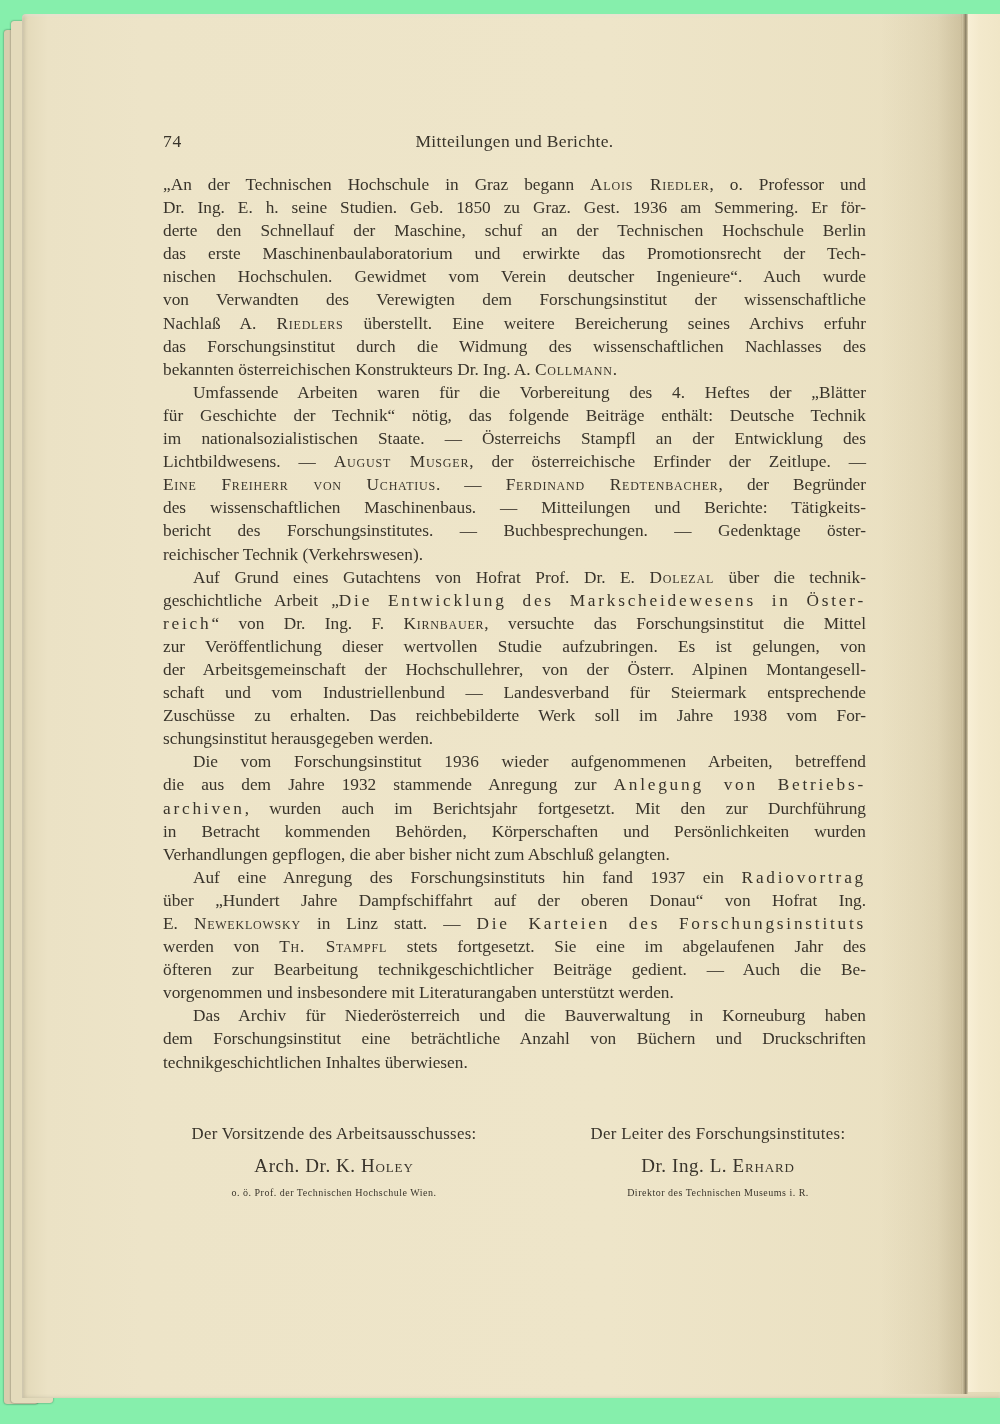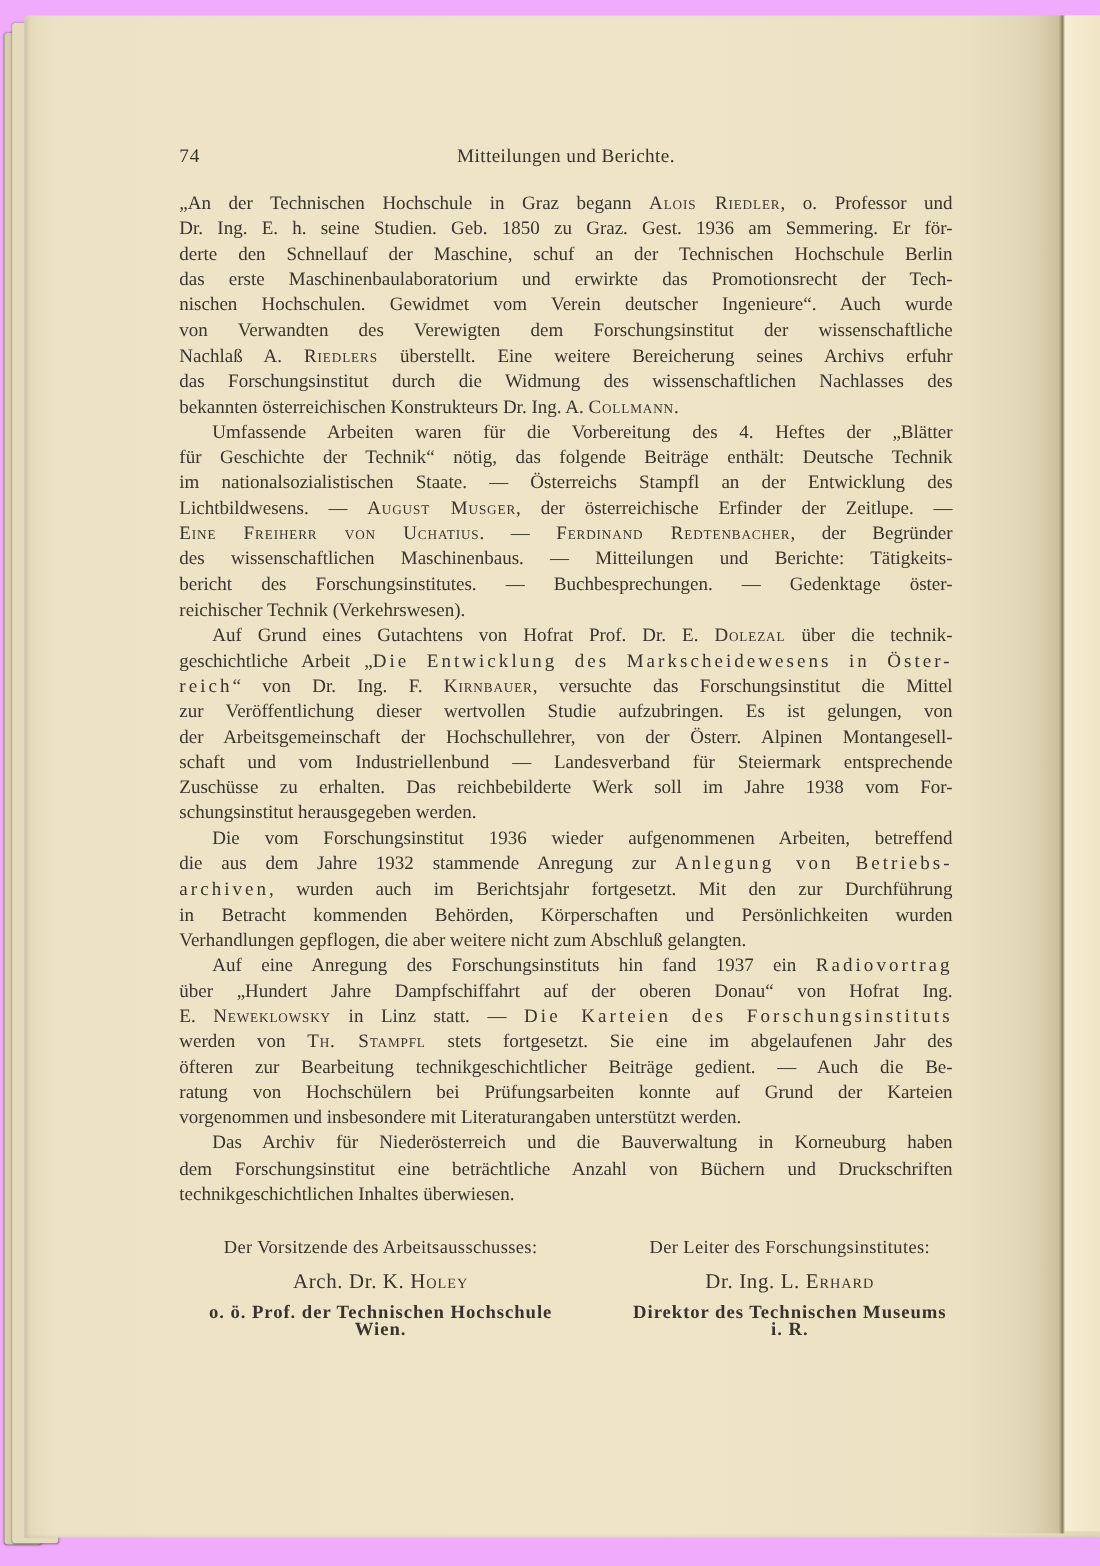--- a/index.html
+++ b/index.html
@@ -1,18 +1,18 @@
 <!DOCTYPE html>
 <html><head>
 <meta charset="utf-8">
 <style>
   html,body { margin:0; padding:0; }
   .canvas {
     position:relative; width:1000px; height:1424px;
-    background:#f0abfc; overflow:hidden;
+    background:#86efac; overflow:hidden;
     font-family:"Liberation Serif","DejaVu Serif",serif;
     color:#39342b;
   }
   
   .sheet { position:absolute; border-radius:3px; }
   .sheet-1 { left:4px;  top:30px; width:34px; height:1374px; background:#d7ceae; box-shadow:0 0 2px rgba(0,0,0,.6); }
   .sheet-2 { left:11px; top:21px; width:42px; height:1382px; background:#e4dbbc; box-shadow:0 0 2px rgba(0,0,0,.5); }
   
   .page {
     position:absolute; left:22px; top:14px; width:978px; height:1384px;
@@ -44,25 +44,25 @@
     text-align:justify; text-align-last:justify;
     overflow:visible; white-space:normal;
   }
   .text-line.end    { text-align-last:left; }
   .text-line.indent { text-indent:30px; }
   .sc { font-variant:small-caps; letter-spacing:.045em; }
   .sp { letter-spacing:.16em; }
   
   .sigs { position:absolute; left:163px; top:1124px; width:703px; height:90px; }
   .sig { position:absolute; top:0; text-align:center; }
-  .sig-left  { left:16px;    width:334px; }
+  .sig-left  { left:4px;    width:334px; }
   .sig-right { left:405px; width:300px; }
   .sig-role  { font-size:16.8px; line-height:20px; letter-spacing:.02em; }
   .sig-name  { font-size:19px; line-height:22px; margin-top:11px; letter-spacing:.03em; }
-  .sig-title { font-size:17px; line-height:16px; margin-top:8px; font-weight:700; letter-spacing:.05em; }
+  .sig-title { font-size:10px; line-height:16px; margin-top:8px; font-weight:400; letter-spacing:.05em; }
 </style>
 </head>
 <body>
 
 <div class="canvas">
   <div class="sheet sheet-1"></div>
   <div class="sheet sheet-2"></div>
   <div class="page"></div>
   <div class="gutter-shade"></div>
   <div class="crease"></div>
@@ -103,29 +103,28 @@
         <div class="text-line"><span>der Arbeitsgemeinschaft der Hochschullehrer, von der Österr. Alpinen Montangesell-</span></div>
         <div class="text-line"><span>schaft und vom Industriellenbund — Landesverband für Steiermark entsprechende</span></div>
         <div class="text-line"><span>Zuschüsse zu erhalten. Das reichbebilderte Werk soll im Jahre 1938 vom For-</span></div>
         <div class="text-line end"><span>schungsinstitut herausgegeben werden.</span></div>
       </div>
       <div class="paragraph">
         <div class="text-line indent"><span>Die vom Forschungsinstitut 1936 wieder aufgenommenen Arbeiten, betreffend</span></div>
         <div class="text-line"><span>die aus dem Jahre 1932 stammende Anregung zur </span><span class="sp">Anlegung von Betriebs-</span></div>
         <div class="text-line"><span class="sp">archiven</span><span>, wurden auch im Berichtsjahr fortgesetzt. Mit den zur Durchführung</span></div>
         <div class="text-line"><span>in Betracht kommenden Behörden, Körperschaften und Persönlichkeiten wurden</span></div>
-        <div class="text-line end"><span>Verhandlungen gepflogen, die aber weitere nicht zum Abschluß gelangten.</span></div>
+        <div class="text-line end"><span>Verhandlungen gepflogen, die aber bisher nicht zum Abschluß gelangten.</span></div>
       </div>
       <div class="paragraph">
         <div class="text-line indent"><span>Auf eine Anregung des Forschungsinstituts hin fand 1937 ein </span><span class="sp">Radiovortrag</span></div>
         <div class="text-line"><span>über „Hundert Jahre Dampfschiffahrt auf der oberen Donau“ von Hofrat Ing.</span></div>
         <div class="text-line"><span>E. </span><span class="sc">Neweklowsky</span><span> in Linz statt. — </span><span class="sp">Die Karteien des Forschungsinstituts</span></div>
         <div class="text-line"><span>werden von </span><span class="sc">Th. Stampfl</span><span> stets fortgesetzt. Sie eine im abgelaufenen Jahr des</span></div>
         <div class="text-line"><span>öfteren zur Bearbeitung technikgeschichtlicher Beiträge gedient. — Auch die Be-</span></div>
-        <div class="text-line"><span>ratung von Hochschülern bei Prüfungsarbeiten konnte auf Grund der Karteien</span></div>
         <div class="text-line end"><span>vorgenommen und insbesondere mit Literaturangaben unterstützt werden.</span></div>
       </div>
       <div class="paragraph">
         <div class="text-line indent"><span>Das Archiv für Niederösterreich und die Bauverwaltung in Korneuburg haben</span></div>
         <div class="text-line"><span>dem Forschungsinstitut eine beträchtliche Anzahl von Büchern und Druckschriften</span></div>
         <div class="text-line end"><span>technikgeschichtlichen Inhaltes überwiesen.</span></div>
       </div>
     </div>
 
   <div class="sigs">

